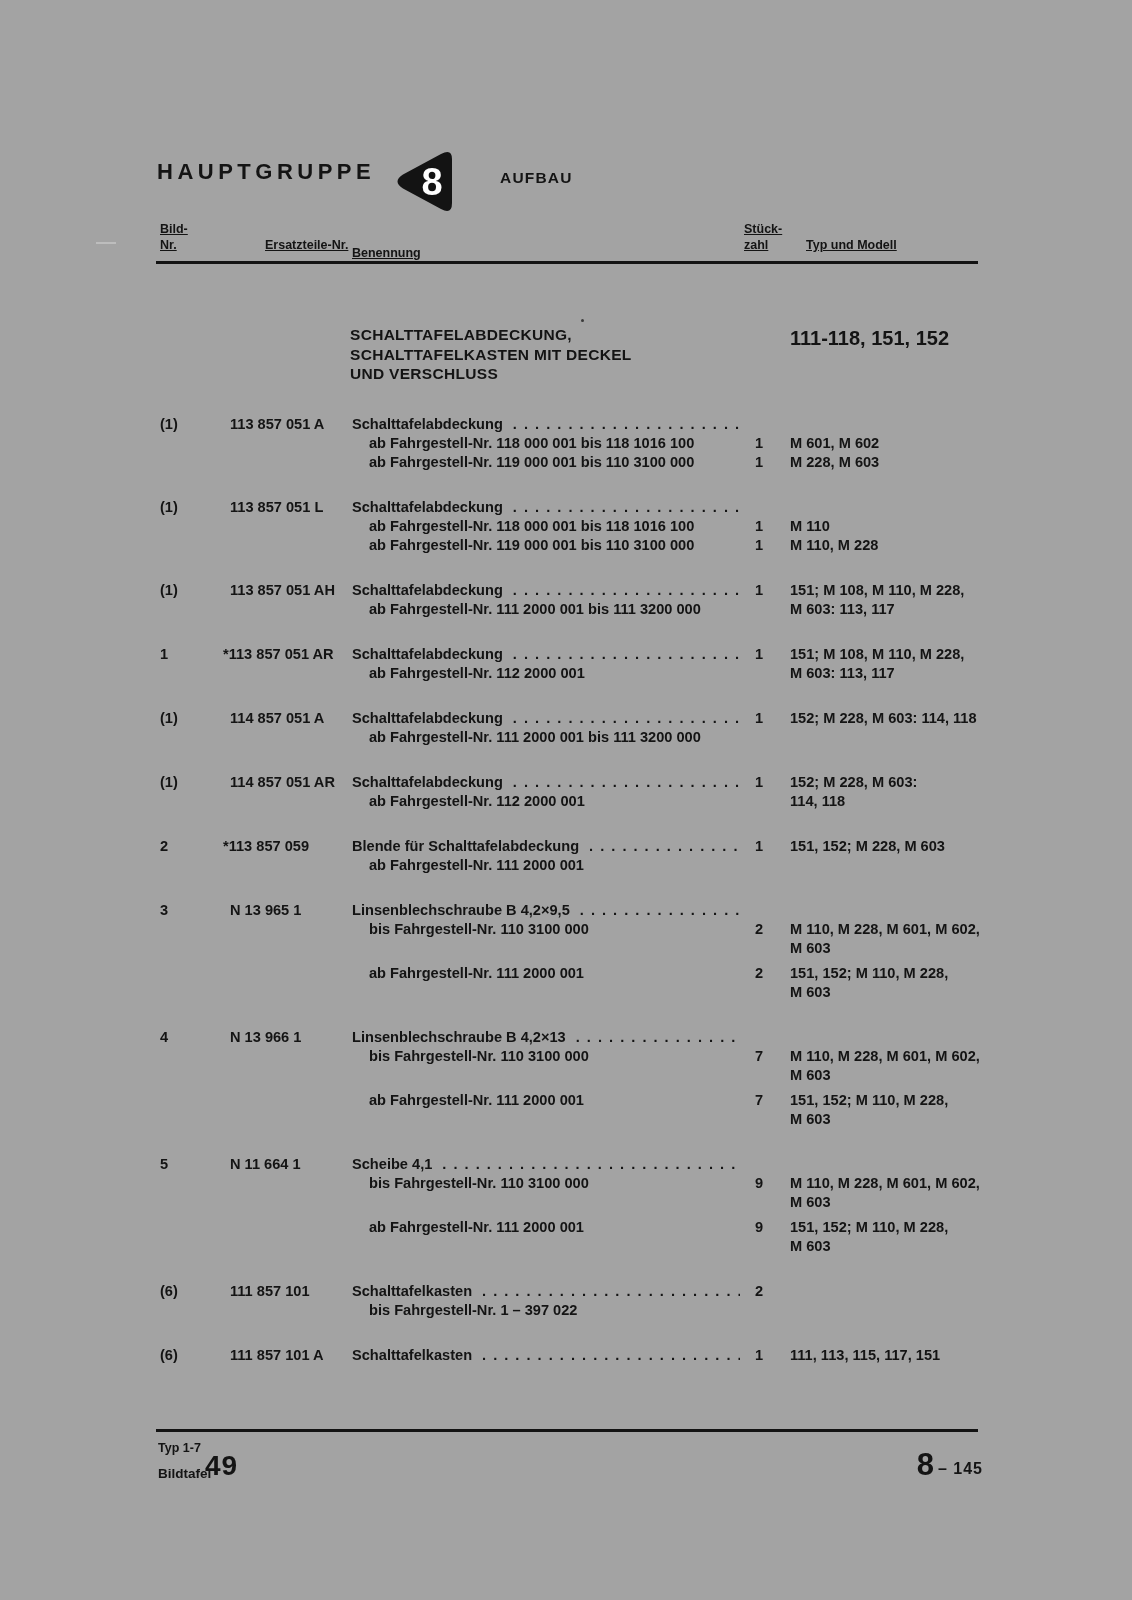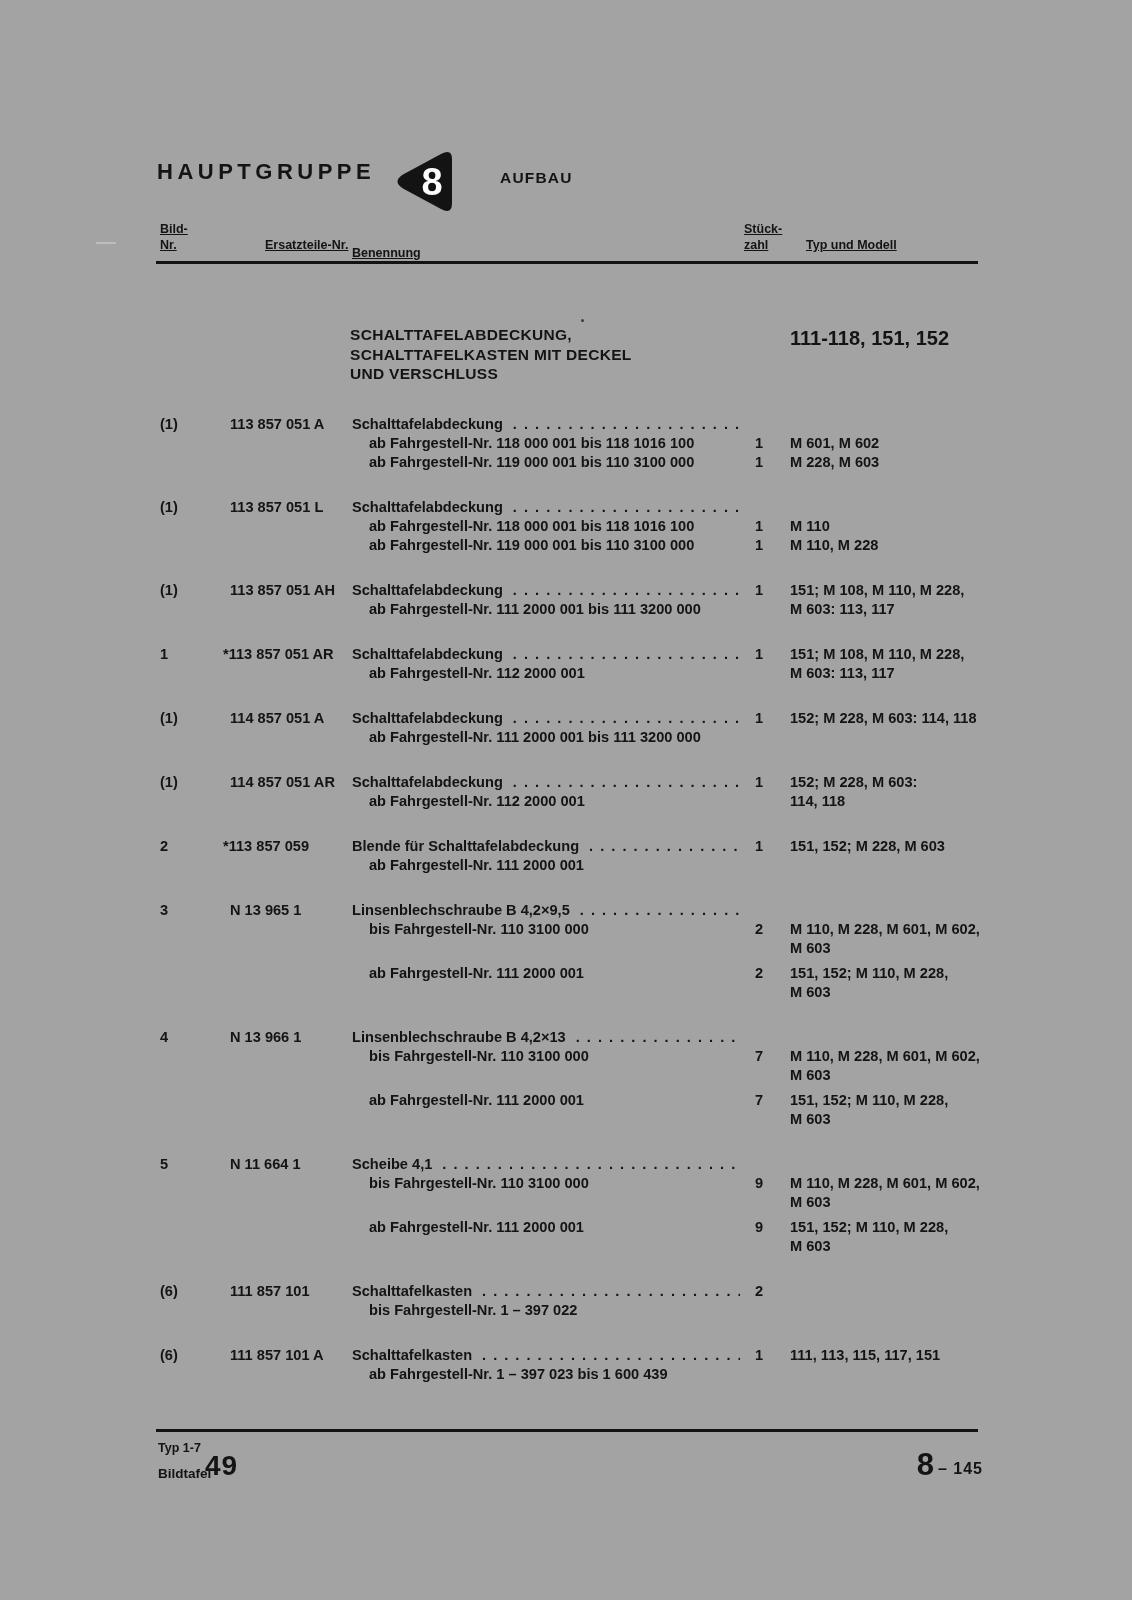--- a/index.html
+++ b/index.html
@@ -443,29 +443,20 @@
         <div class="line">
           <div class="c-bild">(6)</div>
           <div class="c-part">111 857 101 A</div>
           <div class="c-name">
             <span class="nm">Schalttafelkasten</span>
             <span class="dots"></span>
           </div>
           <div class="c-qty">1</div>
           <div class="c-type">111, 113, 115, 117, 151</div>
         </div>
-        <div class="line">
-          <div class="c-bild"></div>
-          <div class="c-part"></div>
-          <div class="c-name ind">
-            <span class="nm">ab Fahrgestell-Nr. 1 – 397 023 bis 1 600 439</span>
-          </div>
-          <div class="c-qty"></div>
-          <div class="c-type"></div>
-        </div>
       </div>
     </div>
 
   <div class="rule" id="rule-bottom"></div>
 
   <div id="f-typ">Typ 1-7</div>
   <div id="f-bild">Bildtafel</div>
   <div id="f-plate-num">49</div>
   <div id="f-page">
     <span class="main">8</span>

